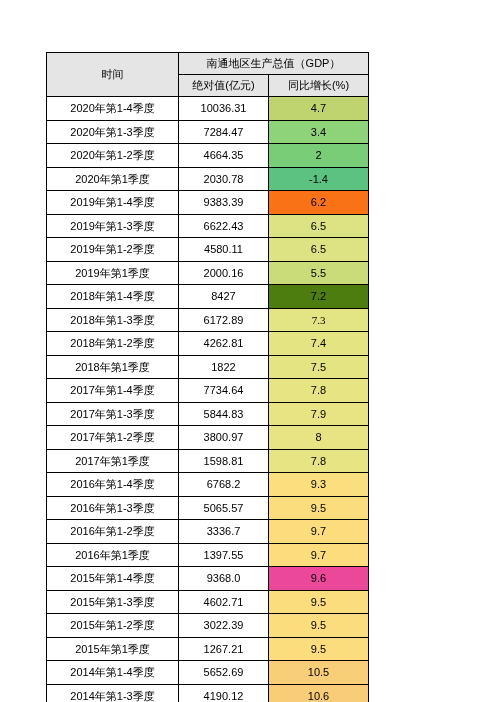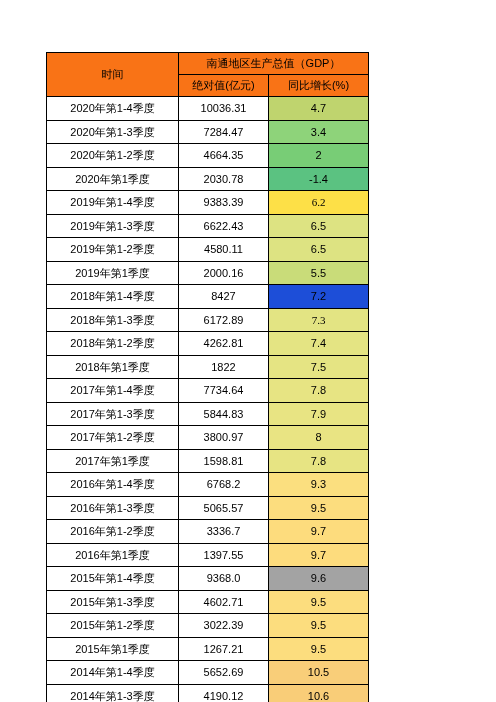--- a/index.html
+++ b/index.html
@@ -39,21 +39,21 @@
     white-space: nowrap;
     overflow: hidden;
   }
   col.c-time   { width: 132px; }
   col.c-abs    { width: 90px; }
   col.c-growth { width: 100px; }
 
   thead th {
     font-weight: bold;
     font-size: 12px;
-    background: #f97316;
+    background: #e5e5e5;
   }
   th.head-time   { height: 43px; margin-top: 29px; }
   th.head-group  { height: 21px; }
   th.head-sub    { height: 21px; }
 
   tbody td { height: 22.5px; }
   td.cell-time  { font-size: 11.5px; margin-left: 24px; }
   td.cell-abs   { font-size: 11.5px; }
   td.cell-grow  { font-size: 11.5px; }
 </style>
@@ -94,41 +94,41 @@
           <td class="cell-grow" style="background-color: rgb(120, 205, 118);">2</td>
         </tr>
         <tr>
           <td class="cell-time">2020年第1季度</td>
           <td class="cell-abs">2030.78</td>
           <td class="cell-grow" style="background-color: rgb(91, 194, 129);">-1.4</td>
         </tr>
         <tr>
           <td class="cell-time">2019年第1-4季度</td>
           <td class="cell-abs">9383.39</td>
-          <td class="cell-grow" style="background-color: #fde047; font-family: Liberation Serif, serif;">6.2</td>
+          <td class="cell-grow" style="background-color: #f97316;">6.2</td>
         </tr>
         <tr>
           <td class="cell-time">2019年第1-3季度</td>
           <td class="cell-abs">6622.43</td>
           <td class="cell-grow" style="background-color: rgb(221, 227, 130);">6.5</td>
         </tr>
         <tr>
           <td class="cell-time">2019年第1-2季度</td>
           <td class="cell-abs">4580.11</td>
           <td class="cell-grow" style="background-color: rgb(221, 227, 130);">6.5</td>
         </tr>
         <tr>
           <td class="cell-time">2019年第1季度</td>
           <td class="cell-abs">2000.16</td>
           <td class="cell-grow" style="background-color: rgb(201, 220, 121); margin-top: 12px;">5.5</td>
         </tr>
         <tr>
           <td class="cell-time">2018年第1-4季度</td>
           <td class="cell-abs">8427</td>
-          <td class="cell-grow" style="background-color: #1d4ed8;">7.2</td>
+          <td class="cell-grow" style="background-color: #4d7c0f;">7.2</td>
         </tr>
         <tr>
           <td class="cell-time">2018年第1-3季度</td>
           <td class="cell-abs">6172.89</td>
           <td class="cell-grow" style="background-color: rgb(227, 228, 131); font-family: Liberation Serif, serif;">7.3</td>
         </tr>
         <tr>
           <td class="cell-time">2018年第1-2季度</td>
           <td class="cell-abs">4262.81</td>
           <td class="cell-grow" style="background-color: rgb(228, 228, 131);">7.4</td>
@@ -174,21 +174,21 @@
           <td class="cell-grow" style="background-color: rgb(253, 220, 125);">9.7</td>
         </tr>
         <tr>
           <td class="cell-time">2016年第1季度</td>
           <td class="cell-abs">1397.55</td>
           <td class="cell-grow" style="background-color: rgb(253, 220, 125);">9.7</td>
         </tr>
         <tr>
           <td class="cell-time">2015年第1-4季度</td>
           <td class="cell-abs">9368.0</td>
-          <td class="cell-grow" style="background-color: #a3a3a3; text-align: center;">9.6</td>
+          <td class="cell-grow" style="background-color: #ec4899; text-align: center;">9.6</td>
         </tr>
         <tr>
           <td class="cell-time">2015年第1-3季度</td>
           <td class="cell-abs">4602.71</td>
           <td class="cell-grow" style="background-color: rgb(252, 221, 126);">9.5</td>
         </tr>
         <tr>
           <td class="cell-time">2015年第1-2季度</td>
           <td class="cell-abs">3022.39</td>
           <td class="cell-grow" style="background-color: rgb(252, 221, 126);">9.5</td>

